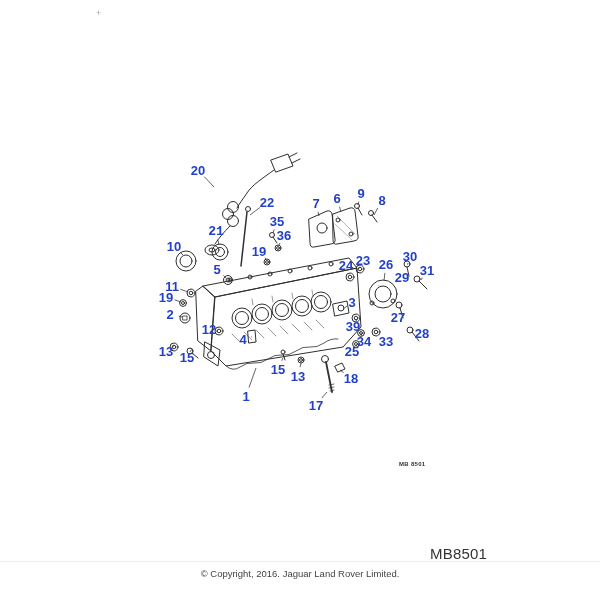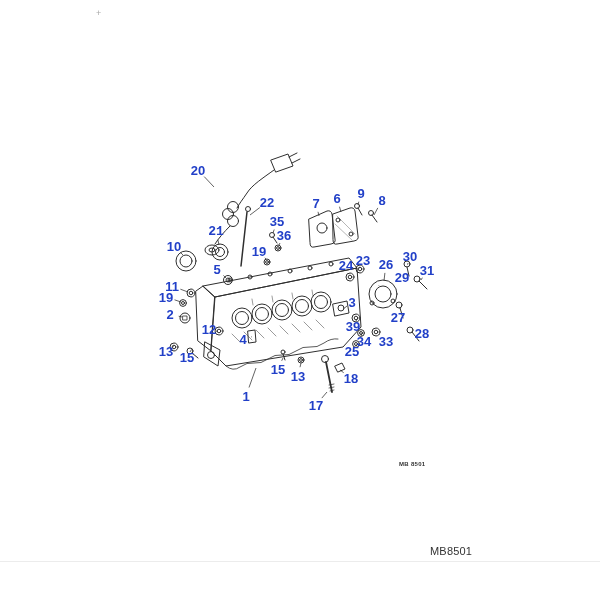--- a/index.html
+++ b/index.html
@@ -12,21 +12,21 @@
   #callouts{position:absolute;left:0;top:0;width:600px;height:600px;pointer-events:none;}
   .callout{
     position:absolute;transform:translate(-50%,-50%);
     font-size:13px;font-weight:700;line-height:1;letter-spacing:0;
   }
   .plate-small{
     position:absolute;left:399px;top:461px;font-size:6px;font-weight:700;
     color:#333;letter-spacing:0.3px;
   }
   .figure-code{
-    position:absolute;left:430px;top:545px;font-size:11px;color:#333;letter-spacing:0.2px;
+    position:absolute;left:430px;top:545px;font-size:15px;color:#333;letter-spacing:0.2px;
   }
   .footer-rule{position:absolute;left:0;right:0;top:561px;border-top:1px solid #ececec;}
   .footer{
     position:absolute;left:0;right:0;top:568px;text-align:center;
     font-size:9.5px;color:#444;
   }
 </style>
 </head>
 <body>
 
@@ -277,14 +277,17 @@
       <div class="callout" style="left: 277px; top: 221px; color: rgb(34, 64, 200);">35</div>
       <div class="callout" style="left: 284px; top: 235px; color: rgb(34, 64, 200);">36</div>
     </div>
 
   <span class="plate-small">MB 8501</span>
 
   <span class="figure-code">MB8501</span>
 
   <div class="footer-rule"></div>
 
+  <div class="footer">
+    <span>© Copyright, 2016. Jaguar Land Rover Limited.</span>
+  </div>
 
 </div>
 
 </body></html>

